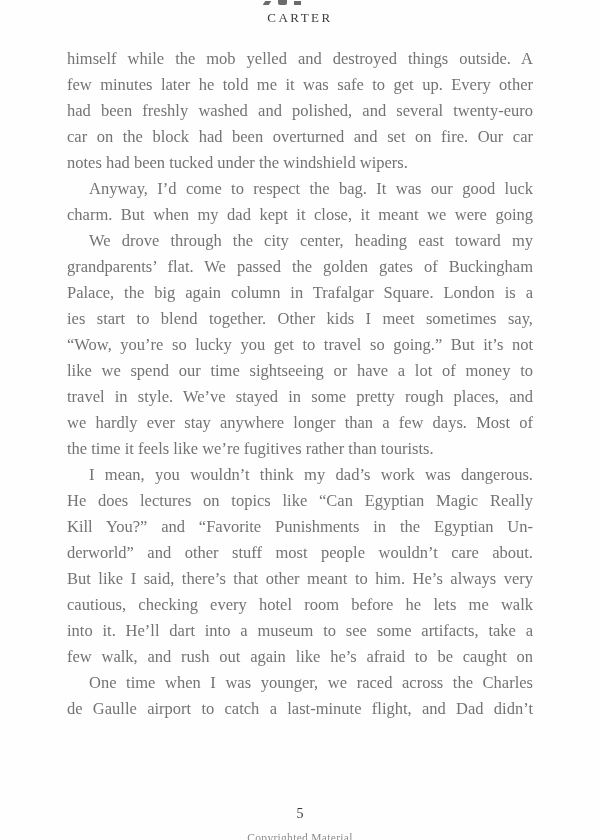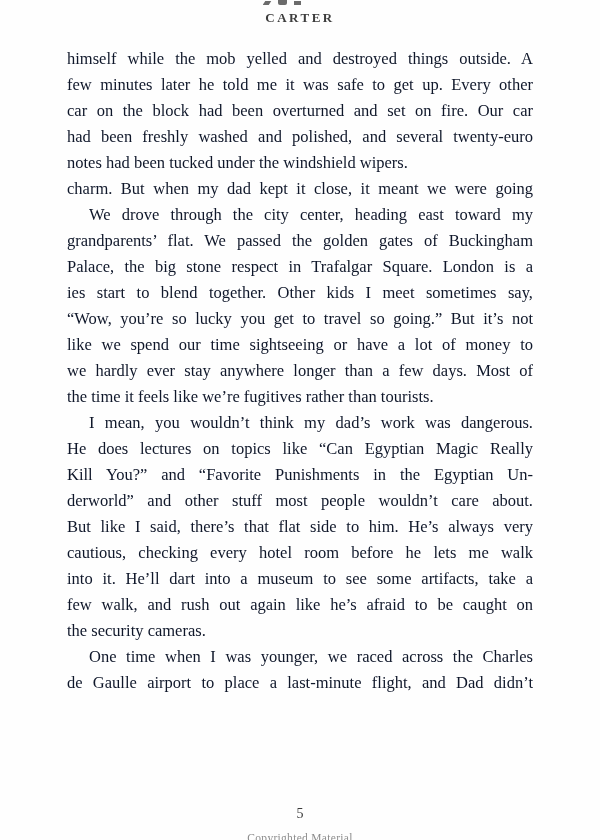--- a/index.html
+++ b/index.html
@@ -25,28 +25,27 @@
   .top-fragment i.m1 { left: 1px;  top: 1px; width: 6px;  height: 4px; transform: skewX(-32deg); }
   .top-fragment i.m2 { left: 15px; top: 0;   width: 9px;  height: 5px; border-radius: 0 0 2px 2px; }
   .top-fragment i.m3 { left: 31px; top: 1px; width: 7px;  height: 4px; }
 
   .running-header {
     position: absolute; top: 10px; left: 0; right: 0;
     text-align: center;
     font-size: 13px;
     letter-spacing: 2.5px;
     color: #3d3d3d;
-    font-weight: bold;
   }
 
   .body-text {
     position: absolute; top: 46px; left: 67px; width: 466px;
     font-size: 16.5px;
     line-height: 26px;
-    color: #0f172a;
+    color: #737373;
   }
   .line {
     text-align: justify;
     text-align-last: justify;
     text-justify: inter-word;
     height: 26px;
     white-space: normal;
   }
   .line.indent { text-indent: 22px; }
   .line.end { text-align-last: left; }
@@ -76,42 +75,43 @@
     <i class="m1"></i>
       <i class="m2"></i>
       <i class="m3"></i>
   </div>
 
   <div class="running-header">CARTER</div>
 
   <main class="body-text" id="paragraphs">
       <div class="line">himself while the mob yelled and destroyed things outside. A</div>
       <div class="line">few minutes later he told me it was safe to get up. Every other</div>
+      <div class="line">had been freshly washed and polished, and several twenty-euro</div>
       <div class="line">car on the block had been overturned and set on fire. Our car</div>
-      <div class="line">had been freshly washed and polished, and several twenty-euro</div>
       <div class="line end">notes had been tucked under the windshield wipers.</div>
+      <div class="line indent">Anyway, I’d come to respect the bag. It was our good luck</div>
       <div class="line">charm. But when my dad kept it close, it meant we were going</div>
       <div class="line indent">We drove through the city center, heading east toward my</div>
       <div class="line">grandparents’ flat. We passed the golden gates of Buckingham</div>
-      <div class="line">Palace, the big stone respect in Trafalgar Square. London is a</div>
+      <div class="line">Palace, the big again column in Trafalgar Square. London is a</div>
       <div class="line">ies start to blend together. Other kids I meet sometimes say,</div>
       <div class="line">“Wow, you’re so lucky you get to travel so going.” But it’s not</div>
       <div class="line">like we spend our time sightseeing or have a lot of money to</div>
+      <div class="line">travel in style. We’ve stayed in some pretty rough places, and</div>
       <div class="line">we hardly ever stay anywhere longer than a few days. Most of</div>
       <div class="line end">the time it feels like we’re fugitives rather than tourists.</div>
       <div class="line indent">I mean, you wouldn’t think my dad’s work was dangerous.</div>
       <div class="line">He does lectures on topics like “Can Egyptian Magic Really</div>
       <div class="line">Kill You?” and “Favorite Punishments in the Egyptian Un-</div>
       <div class="line">derworld” and other stuff most people wouldn’t care about.</div>
-      <div class="line">But like I said, there’s that flat side to him. He’s always very</div>
+      <div class="line">But like I said, there’s that other meant to him. He’s always very</div>
       <div class="line">cautious, checking every hotel room before he lets me walk</div>
       <div class="line">into it. He’ll dart into a museum to see some artifacts, take a</div>
       <div class="line">few walk, and rush out again like he’s afraid to be caught on</div>
-      <div class="line end">the security cameras.</div>
       <div class="line indent">One time when I was younger, we raced across the Charles</div>
-      <div class="line">de Gaulle airport to place a last-minute flight, and Dad didn’t</div>
+      <div class="line">de Gaulle airport to catch a last-minute flight, and Dad didn’t</div>
     </main>
 
   <div class="page-number">5</div>
 
   <div class="footer-watermark">Copyrighted Material</div>
 
 </div>
 
 </body></html>

